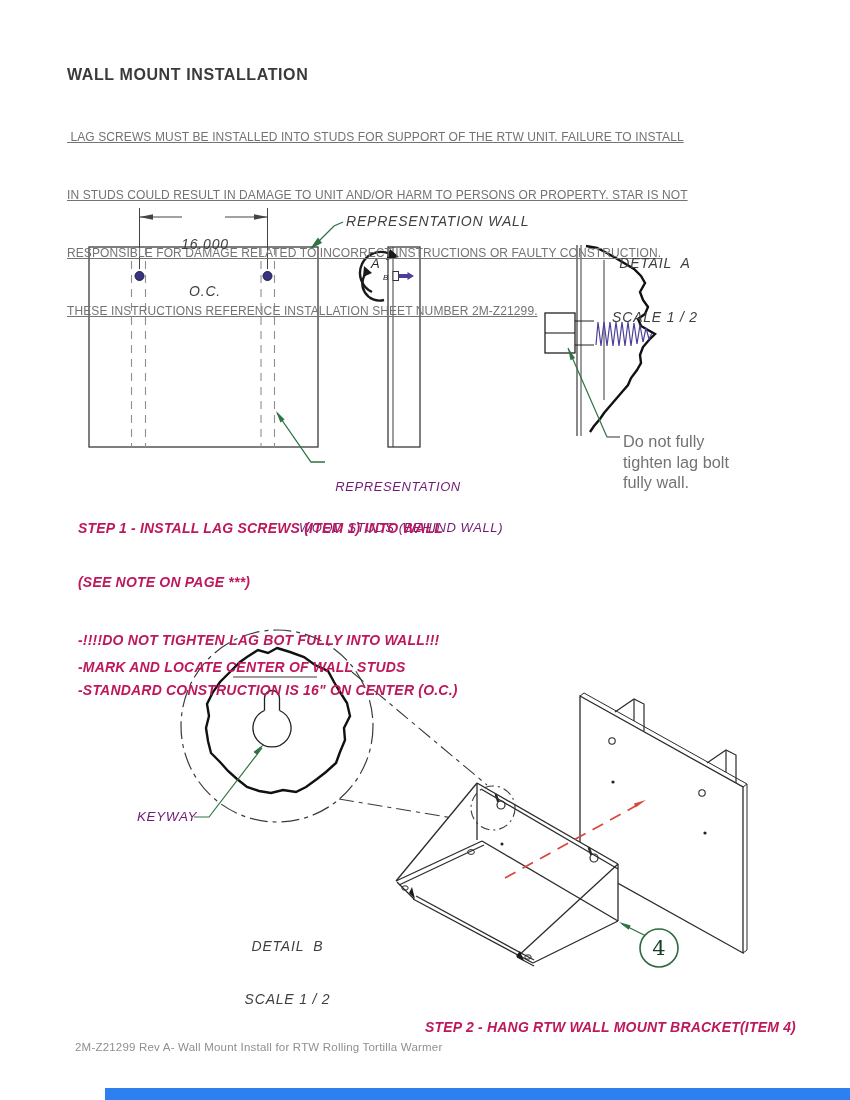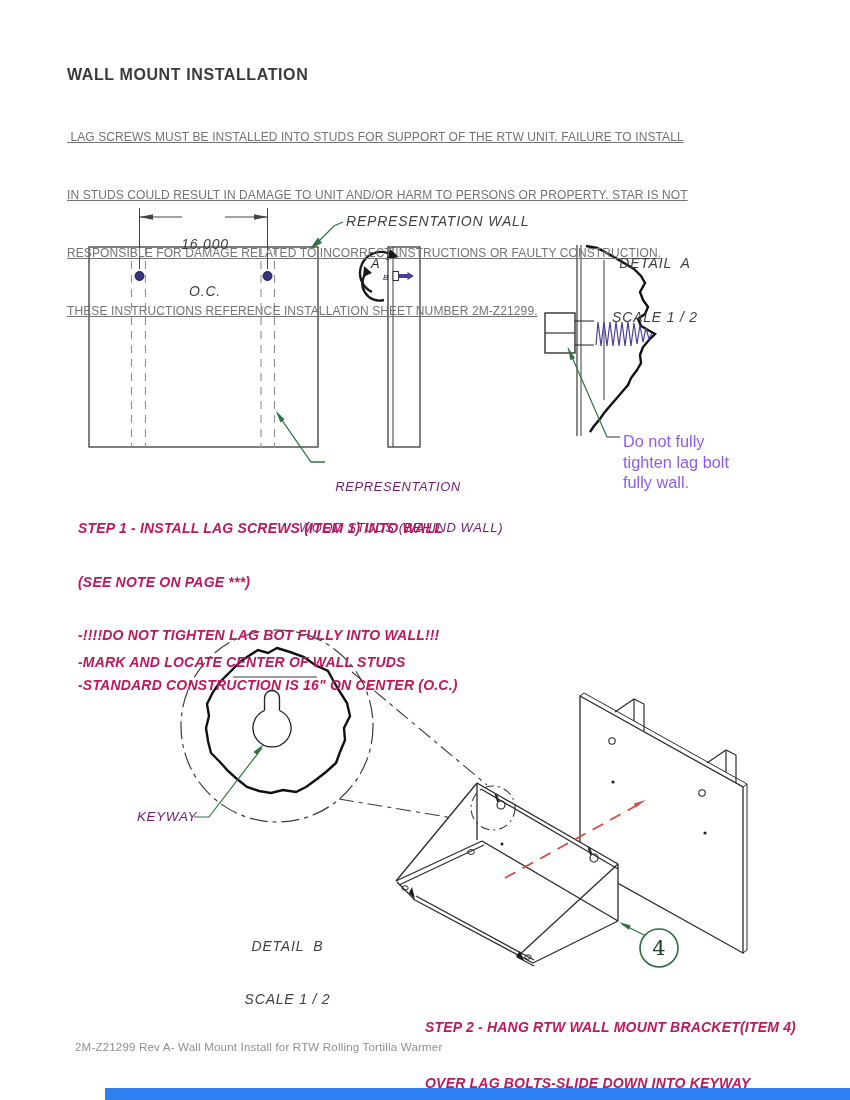--- a/index.html
+++ b/index.html
@@ -5,21 +5,21 @@
   html,body{margin:0;padding:0;background:#ffffff;width:850px;height:1100px;overflow:hidden;}
   body{font-family:"Liberation Sans",sans-serif;position:relative;}
   .abs{position:absolute;}
   .title{font-weight:bold;font-size:16px;letter-spacing:.6px;color:#3a3a3a;}
   .warn{font-size:12px;line-height:19.4px;color:#737373;letter-spacing:.1px;white-space:pre;}
   .warn div{text-decoration:underline;}
   .cad{font-style:italic;font-size:14px;color:#3f3f3f;letter-spacing:.8px;white-space:pre;}
   .cad-sm{font-style:italic;font-size:13px;color:#701a75;letter-spacing:.6px;white-space:pre;}
   .center{text-align:center;}
   .step{font-style:italic;font-weight:bold;font-size:14px;color:#be185d;letter-spacing:.2px;white-space:pre;}
-  .note{font-size:16.3px;line-height:20.6px;color:#8b5cf6;}
+  .note{font-size:16.3px;line-height:20.6px;color:#737373;}
   .footer{font-size:11.5px;color:#8f8f8f;letter-spacing:.2px;white-space:pre;}
   svg{position:absolute;left:0;top:0;}
   .scrollbar{position:absolute;left:105px;top:1088px;width:745px;height:12px;background:#2e7ff0;}
 </style>
 </head>
 <body>
 
 <svg width="850" height="1100" viewBox="0 0 850 1100">
 
   <g>
@@ -202,32 +202,31 @@
 <div class="abs cad-sm center" style="left:299px;top:453px;width:198px;line-height:13.5px;">
   <div>REPRESENTATION</div>
   <div>WOOD STUDS (BEHIND WALL)</div>
 </div>
 
 <div class="abs" style="left:78px;top:483px;">
   <div class="step" style="line-height:18px;">
     <div>STEP 1 - INSTALL LAG SCREWS (ITEM 1) INTO WALL</div>
     <div>(SEE NOTE ON PAGE ***)</div>
   </div>
-  <div class="step" style="">-!!!!DO NOT TIGHTEN LAG BOT FULLY INTO WALL!!!</div>
+  <div class="step" style="margin-top:5px;">-!!!!DO NOT TIGHTEN LAG BOT FULLY INTO WALL!!!</div>
   <div class="step" style="margin-top:11px;font-style:italic;">-MARK AND LOCATE CENTER OF WALL STUDS</div>
   <div class="step" style="margin-top:7px;">-STANDARD CONSTRUCTION IS 16" ON CENTER (O.C.)</div>
 </div>
 
 <div class="abs cad-sm" style="left:137px;top:809px;font-size:13.5px;">KEYWAY</div>
 
 <div class="abs cad center" style="left:225px;top:903px;width:125px;line-height:17.5px;">
   <div>DETAIL  B</div>
   <div>SCALE 1 / 2</div>
 </div>
 
 <div class="abs step" style="left:425px;top:981px;line-height:18.5px;">
   <div>STEP 2 - HANG RTW WALL MOUNT BRACKET(ITEM 4)</div>
-  <div>OVER LAG BOLTS-SLIDE DOWN INTO KEYWAY</div>
 </div>
 
 <div class="abs footer" style="left:75px;top:1041px;">2M-Z21299 Rev A- Wall Mount Install for RTW Rolling Tortilla Warmer</div>
 
 <div class="scrollbar"></div>
 
 </body></html>

